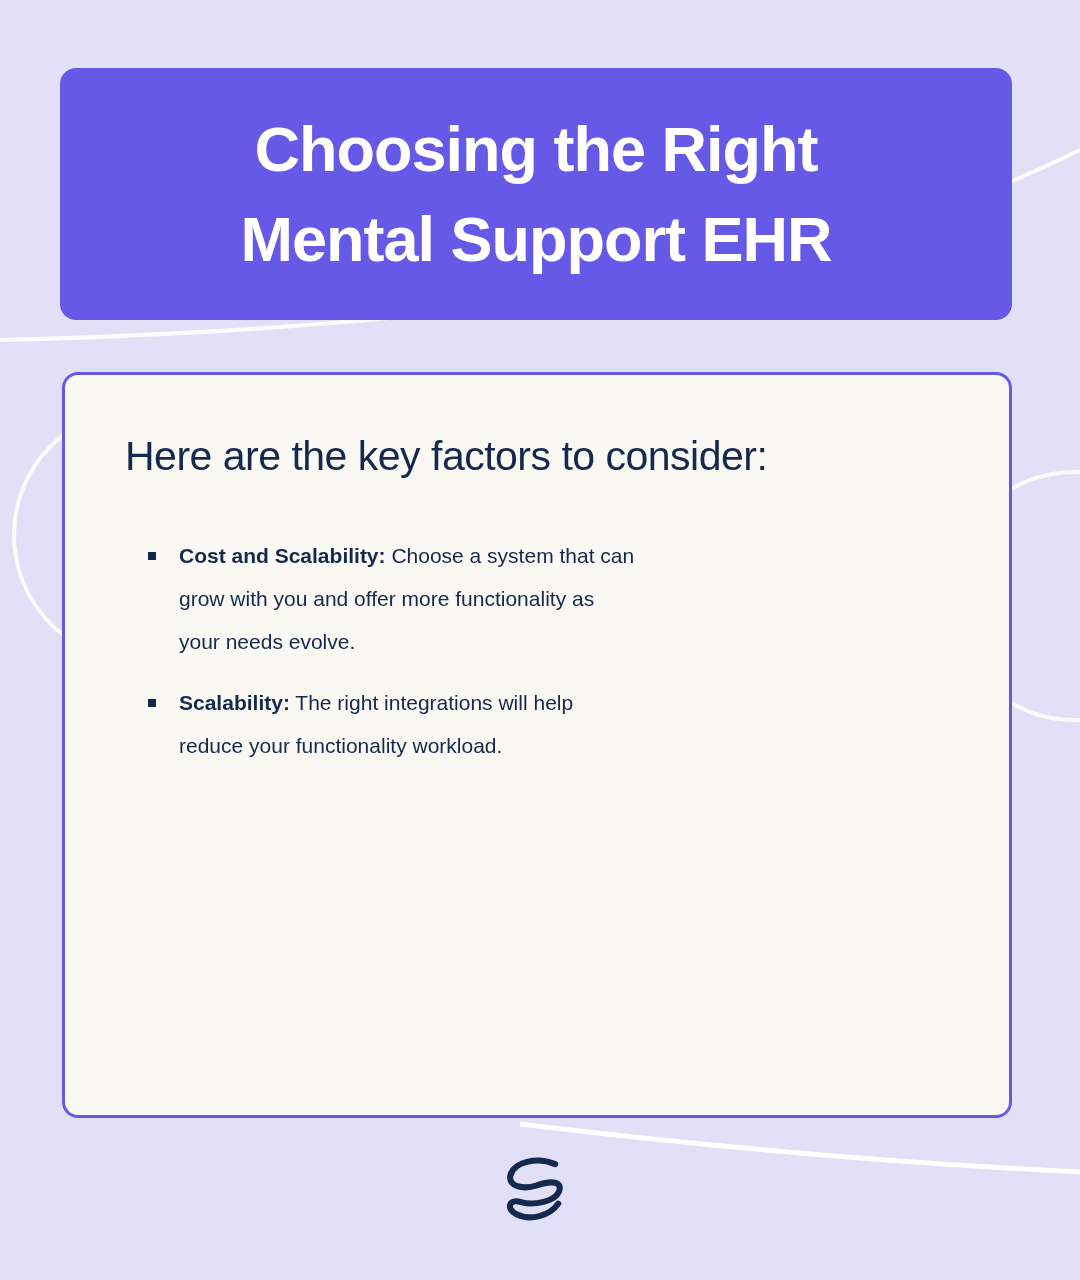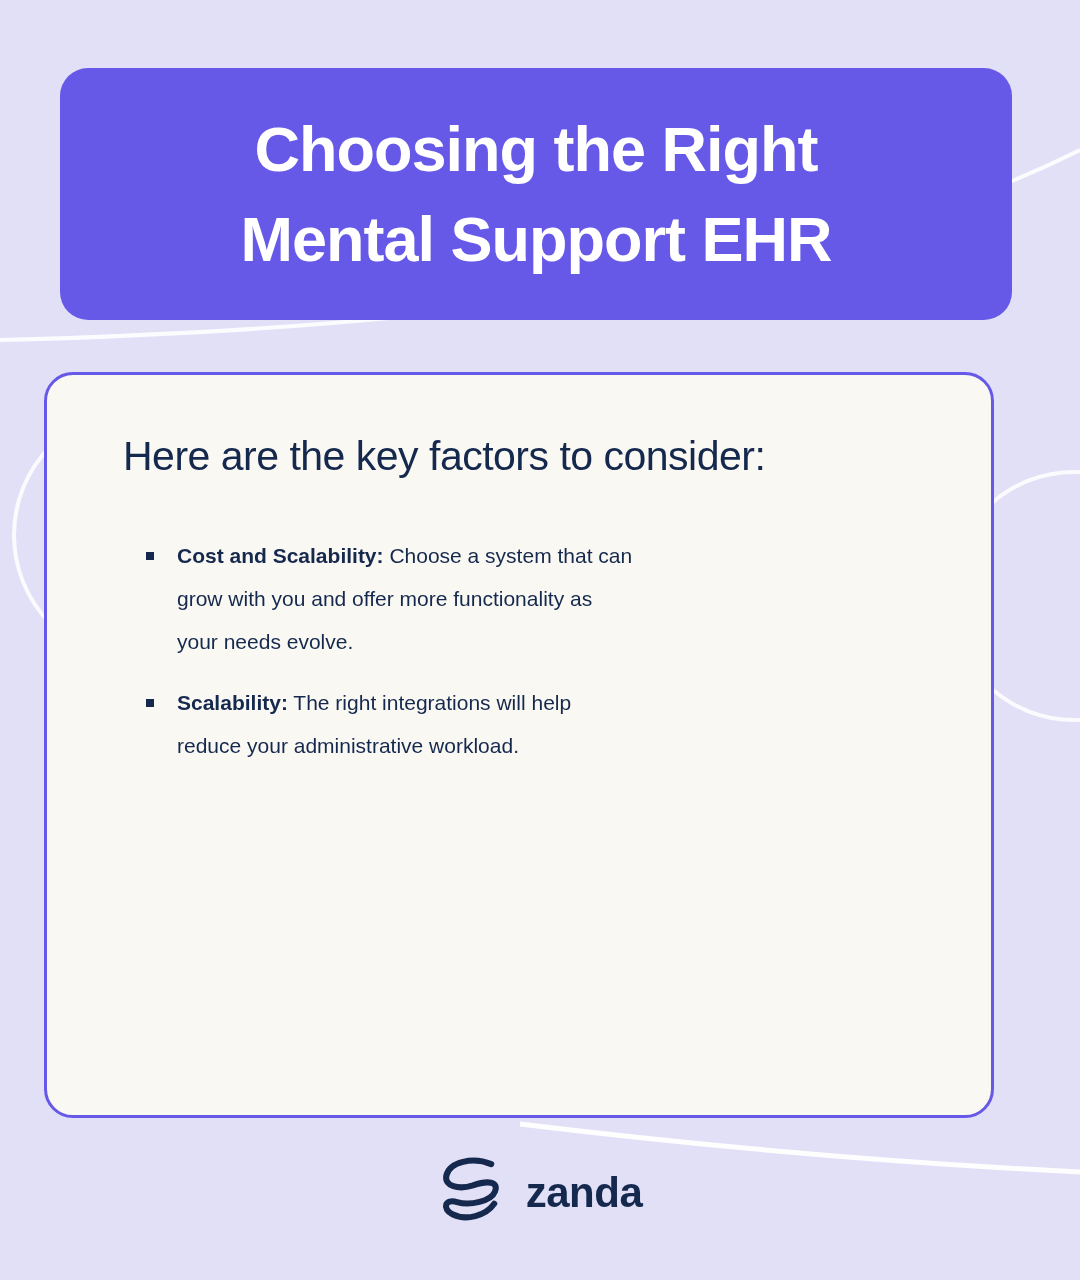--- a/index.html
+++ b/index.html
@@ -8,33 +8,33 @@
     background:#e2e0f7;
     font-family:"Liberation Sans",sans-serif;
     position:relative;overflow:hidden;
   }
   .canvas{position:absolute;inset:0;}
   
   svg.decor{position:absolute;left:0;top:0;z-index:0;}
   
   .banner{
     position:absolute;left:60px;top:68px;width:952px;height:252px;
-    background:#6659e8;border-radius:28px;z-index:2;
+    background:#6659e8;border-radius:16px;z-index:2;
     display:flex;align-items:center;justify-content:center;
   }
   .banner h1{
     margin:0;text-align:center;color:#ffffff;
     font-size:63px;line-height:90px;font-weight:700;letter-spacing:-1px;
   }
   .banner h1 span{display:block;}
   
   .card{
-    position:absolute;left:44px;top:372px;width:950px;height:746px;
-    background:#faf8f2;border:3px solid #6659e8;border-radius:29px;
-    box-sizing:border-box;z-index:2;padding:0 76px;
+    position:absolute;left:62px;top:372px;width:950px;height:746px;
+    background:#faf8f2;border:3px solid #6659e8;border-radius:16px;
+    box-sizing:border-box;z-index:2;padding:0 60px;
   }
   .card h2{
     margin:58px 0 0 0;
     color:#15294e;font-size:41px;font-weight:400;letter-spacing:-0.5px;
   }
   .card ul{
     list-style:none;margin:54px 0 0 23px;padding:0;
   }
   .card li{
     position:relative;padding-left:31px;margin:0 0 18px 0;
@@ -78,25 +78,24 @@
     <ul>
       <li>
         <span class="marker"></span>
         <div class="li-text"><b>Cost and Scalability:</b><span> Choose a system that can
 grow with you and offer more functionality as
 your needs evolve.</span></div>
       </li>
       <li>
         <span class="marker"></span>
         <div class="li-text"><b>Scalability:</b><span> The right integrations will help
-reduce your administrative workload.</span></div>
+reduce your functionality workload.</span></div>
       </li>
     </ul>
   </section>
 
   <footer class="brand">
     <svg width="76" height="82" viewBox="0 0 100 100">
       <path d="M 70,12 C 46,2 15,9 11,27 C 8,41 27,46 46,40 C 66,33 80,35 75,48 C 70,61 42,67 25,62 C 9,57 5,71 19,78 C 37,87 63,80 74,64" fill="none" stroke="#15294e" stroke-width="8" stroke-linecap="round" stroke-linejoin="round"></path>
     </svg>
-    <span class="wordmark">zanda</span>
   </footer>
 
 </div>
 
 </body></html>

